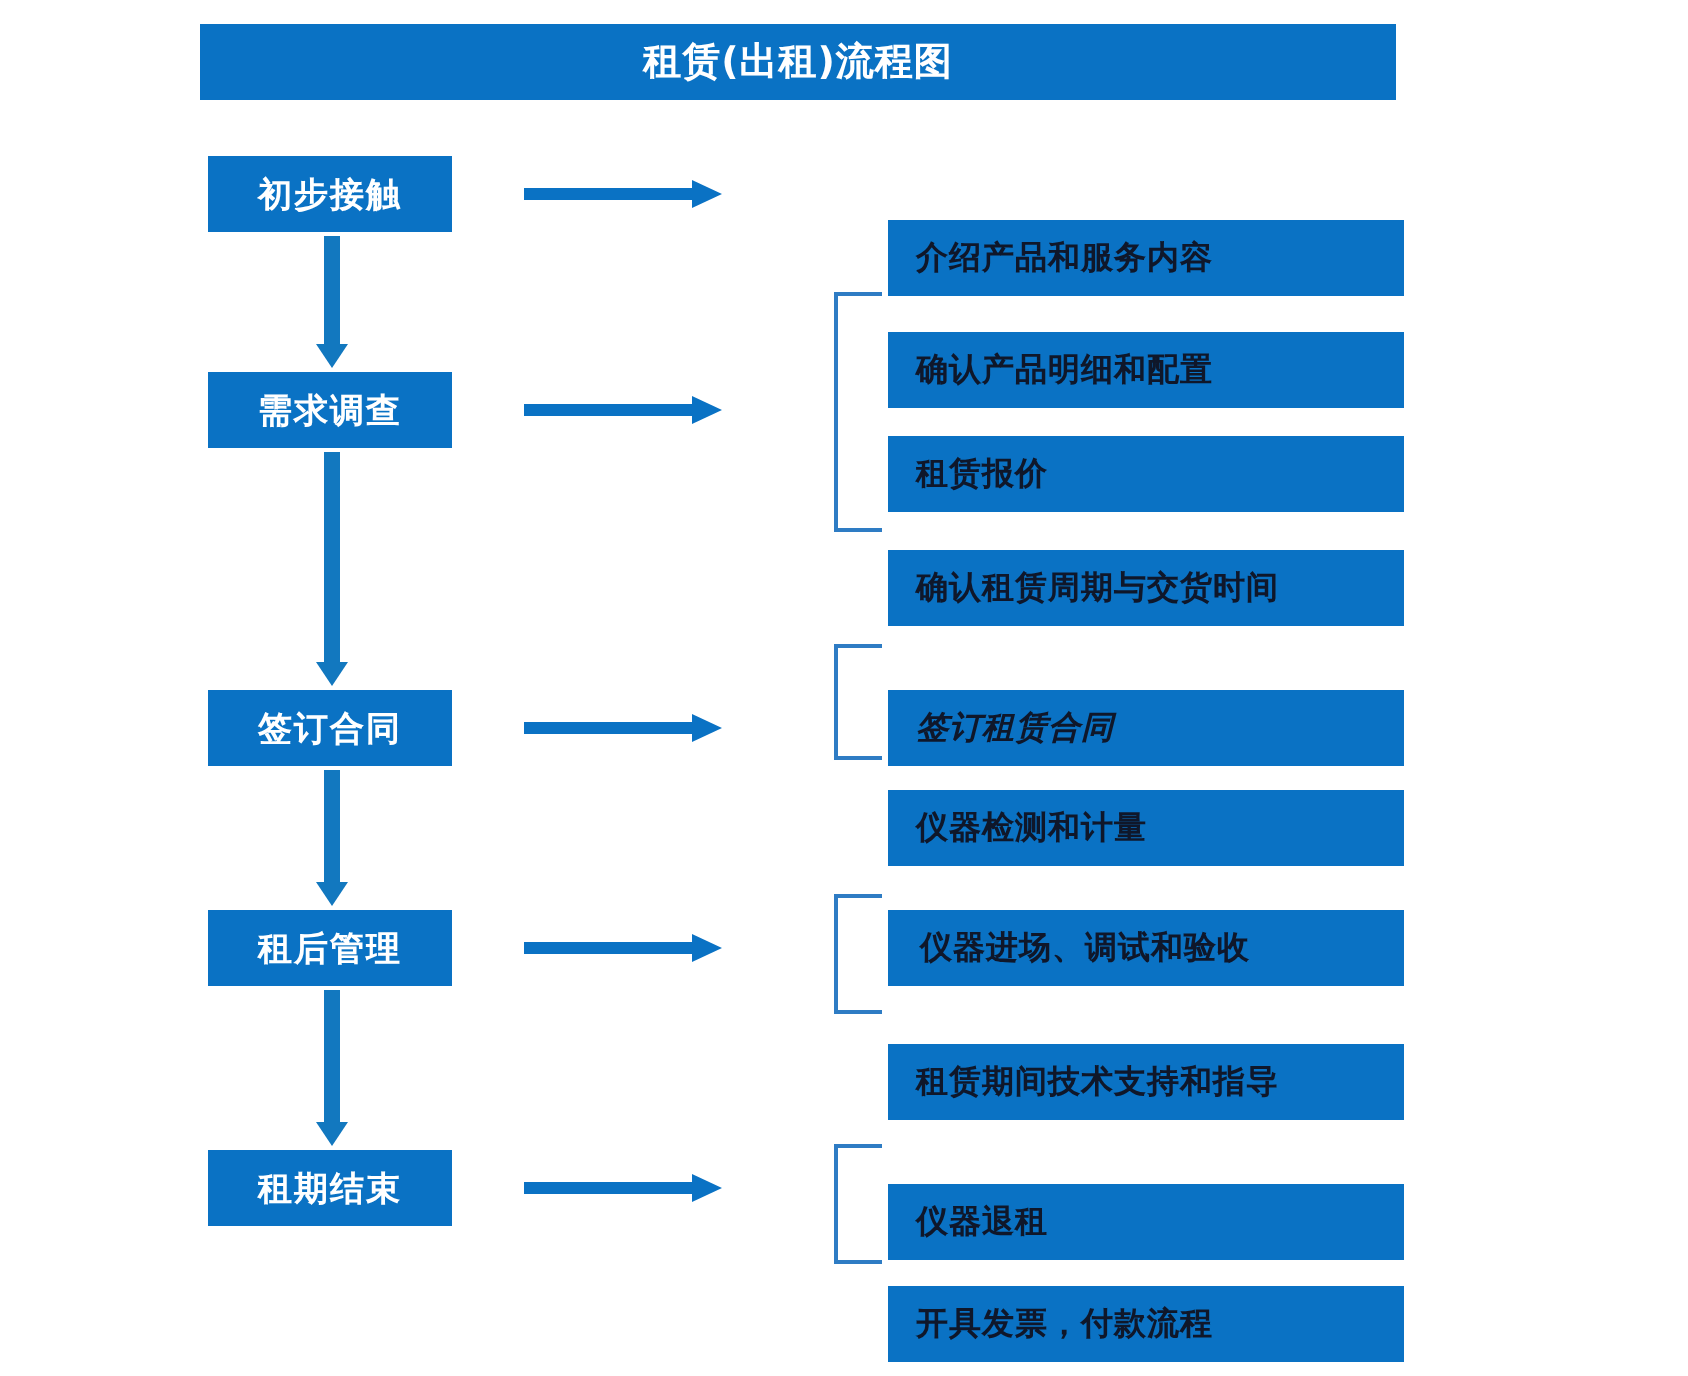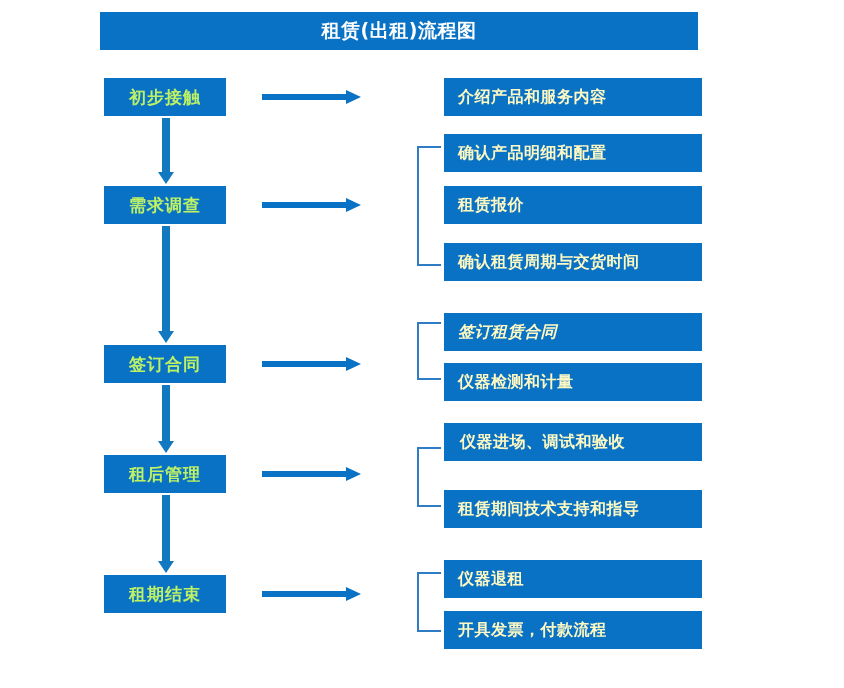--- a/index.html
+++ b/index.html
@@ -35,44 +35,45 @@
     justify-content: center;
     letter-spacing: 0.5px;
   }
 
   
   .stage-box {
     position: absolute;
     width: 122px;
     height: 38px;
     background: #0a72c4;
-    color: #bef264;
+    color: #ffffff;
     font-size: 17px;
     font-weight: bold;
     display: flex;
     align-items: center;
     justify-content: center;
     letter-spacing: 1px;
   }
 
   
   .detail-box {
     position: absolute;
     left: 444px;
     width: 258px;
     height: 38px;
     background: #0a72c4;
-    color: #fef9c3;
+    color: #0f172a;
     font-size: 16px;
     font-weight: bold;
     display: flex;
     align-items: center;
     padding-left: 14px;
     box-sizing: border-box;
     letter-spacing: 0.5px;
+    margin-top: 32px;
   }
 
   
   .h-arrow {
     position: absolute;
     width: 100px;
     height: 18px;
     left: 262px;
   }
   .h-arrow .shaft {

